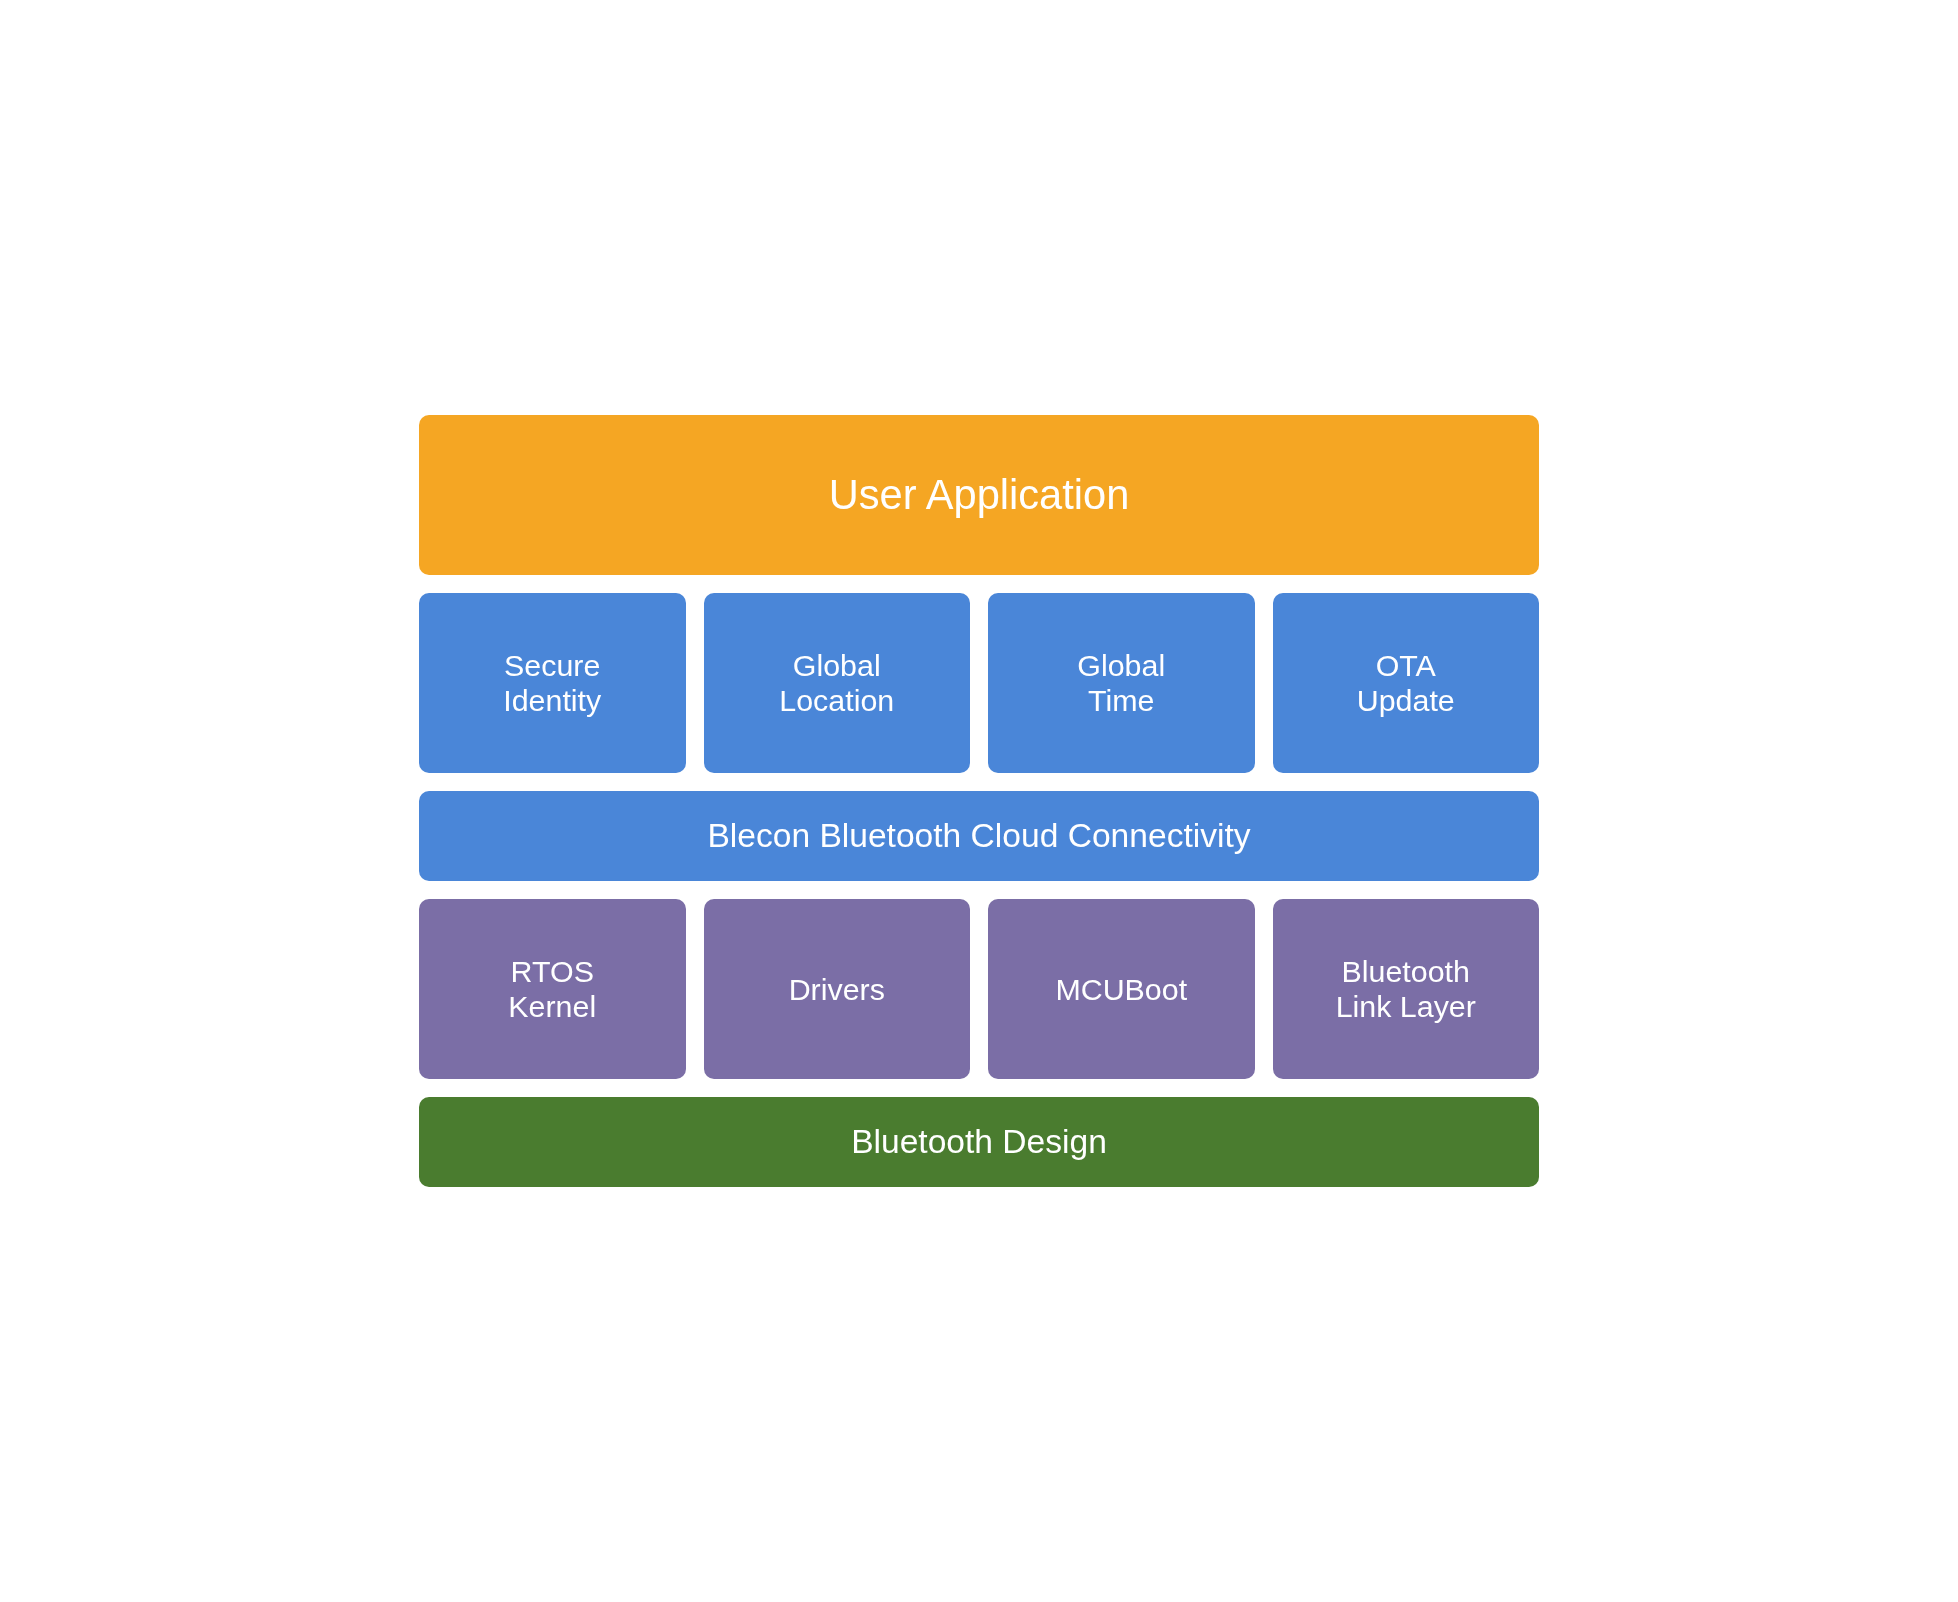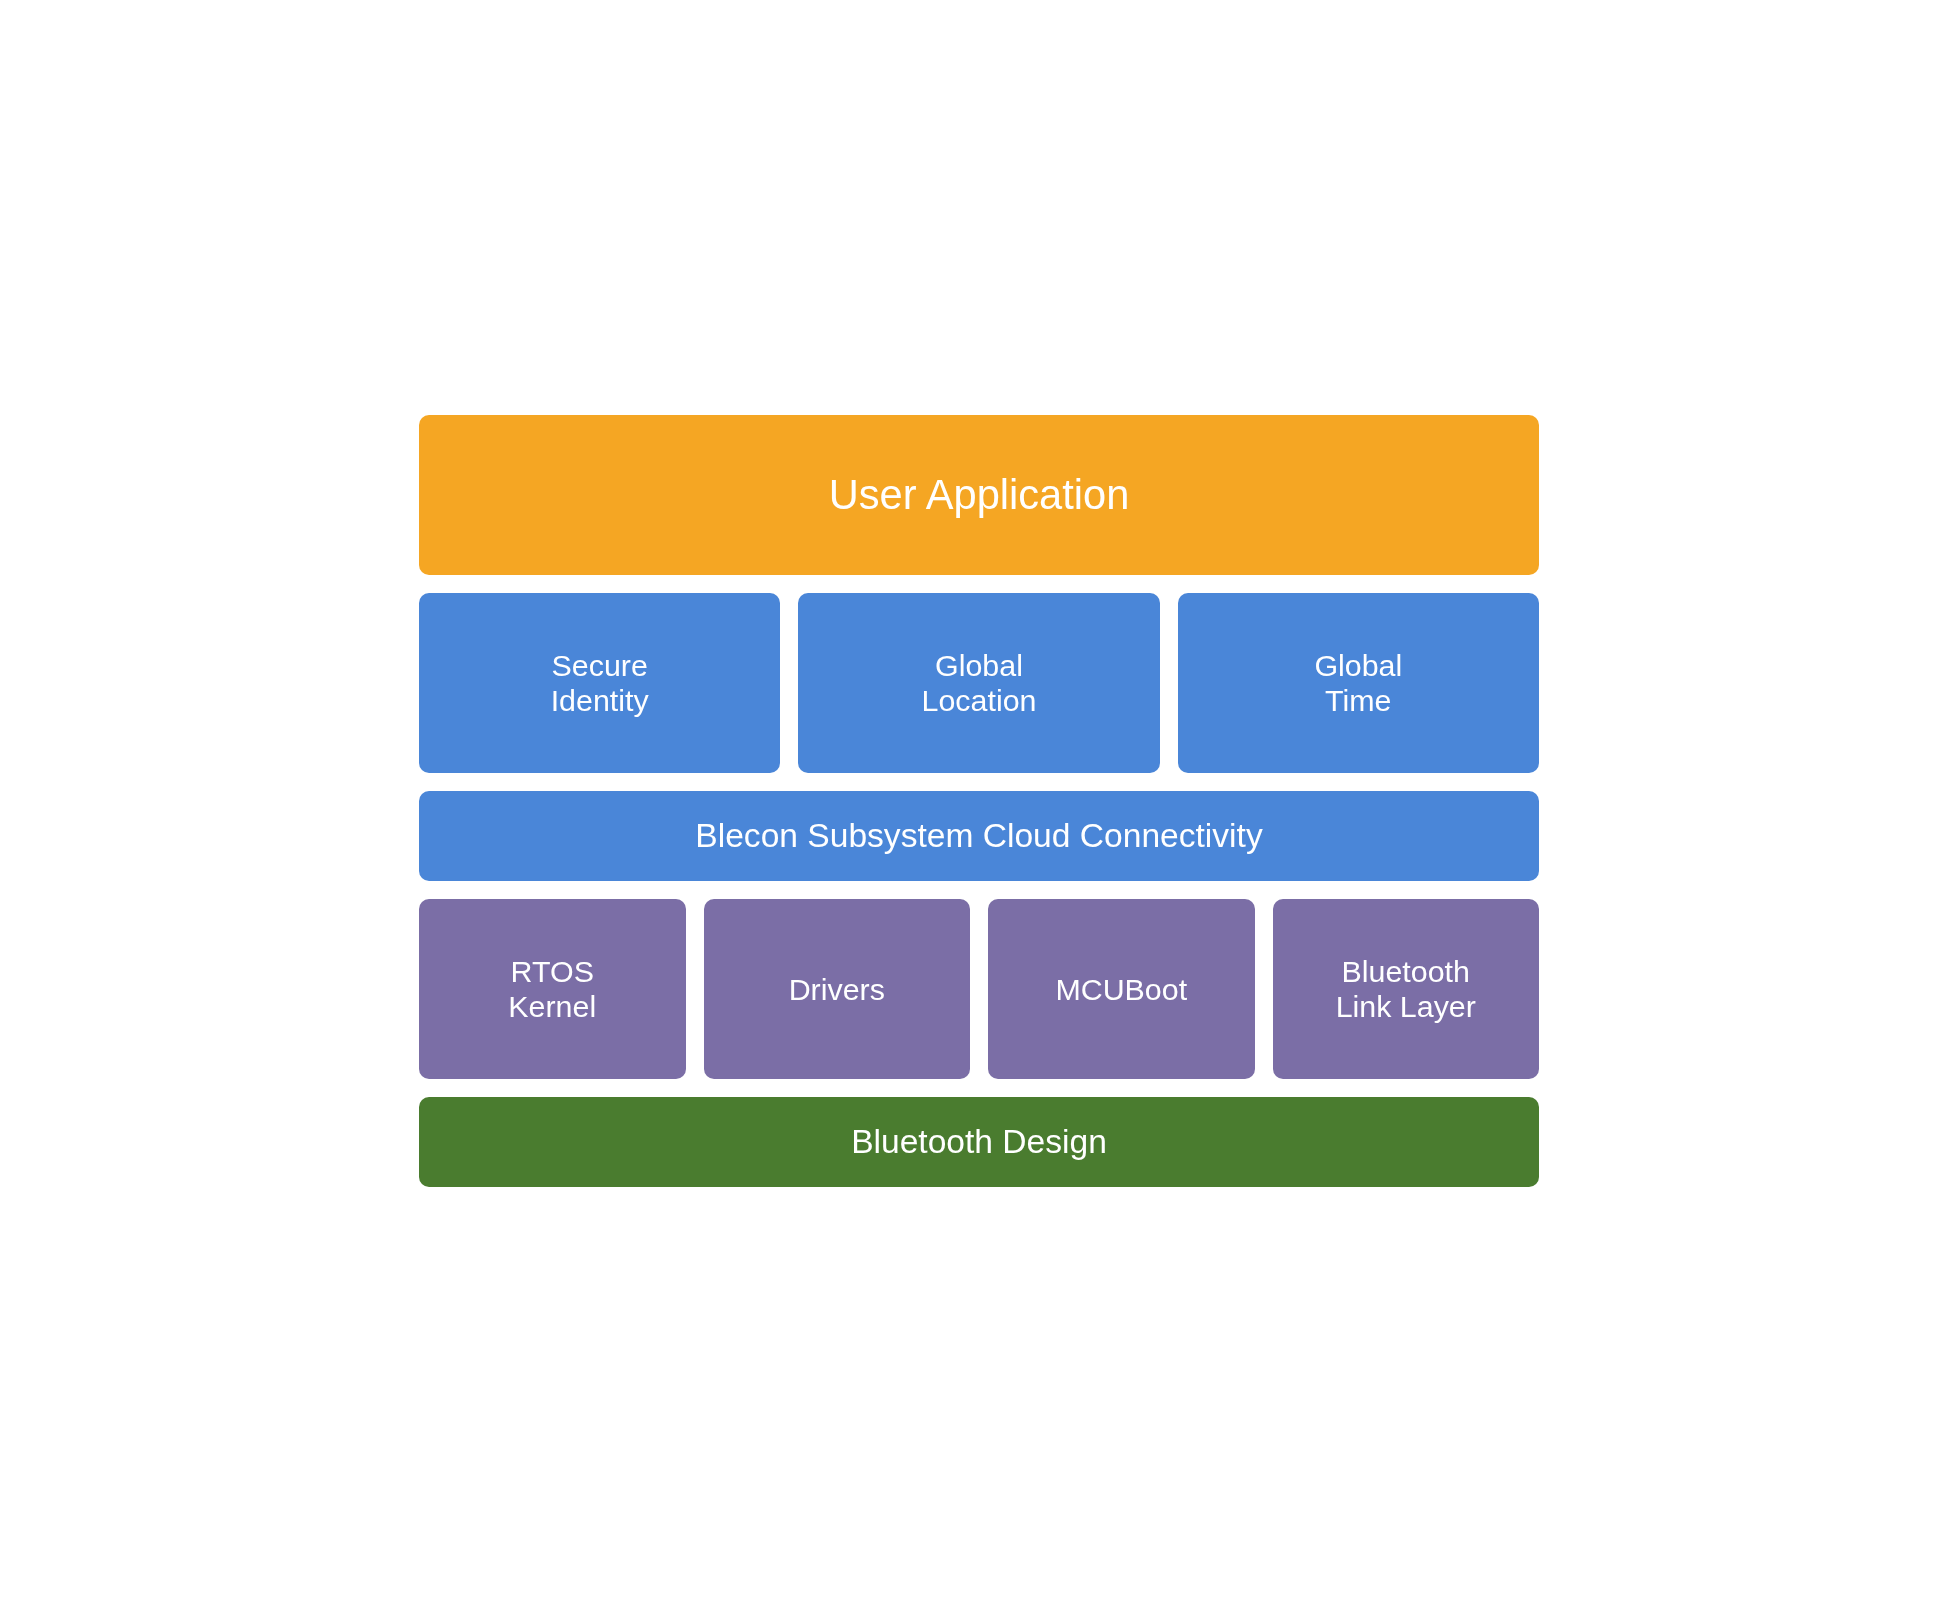--- a/index.html
+++ b/index.html
@@ -82,23 +82,24 @@
 <body>
 
 <div class="diagram">
 
   <div class="block block-full color-orange user-app-block">User Application</div>
 
   <div class="block-row">
     <div class="block color-blue">Secure<br>Identity</div>
     <div class="block color-blue">Global<br>Location</div>
     <div class="block color-blue">Global<br>Time</div>
+    <div class="block color-blue">OTA<br>Update</div>
   </div>
 
-  <div class="block block-full color-blue">Blecon Subsystem Cloud Connectivity</div>
+  <div class="block block-full color-blue">Blecon Bluetooth Cloud Connectivity</div>
 
   <div class="block-row">
     <div class="block color-purple">RTOS<br>Kernel</div>
     <div class="block color-purple">Drivers</div>
     <div class="block color-purple">MCUBoot</div>
     <div class="block color-purple">Bluetooth<br>Link Layer</div>
   </div>
 
 
 

